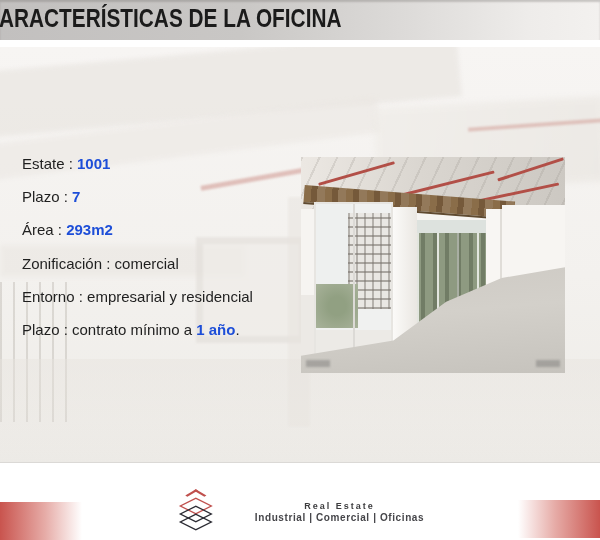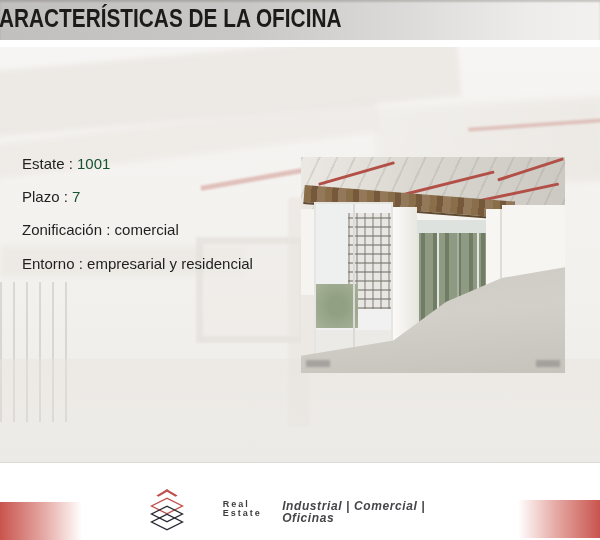--- a/index.html
+++ b/index.html
@@ -31,21 +31,21 @@
   .bg-redline2{left:468px;top:76px;width:135px;height:4px;background:#d09a92;opacity:.5;transform:rotate(-4deg);filter:blur(1px);}
   .bg-rightstruct{left:375px;top:55px;width:230px;height:85px;background:linear-gradient(100deg,#edeae5,#e5e1db);opacity:.5;filter:blur(3px);transform:rotate(-3deg);}
   .bg-band{left:0;top:198px;width:245px;height:32px;background:#e9e5e0;opacity:.5;filter:blur(2px);}
   .bg-door{left:196px;top:190px;width:96px;height:92px;border:7px solid #e2ded9;background:#efece8;opacity:.6;filter:blur(1px);}
   .bg-col{left:288px;top:150px;width:22px;height:230px;background:#e8e4df;opacity:.5;filter:blur(1px);}
   .bg-mullions{left:0;top:235px;width:78px;height:140px;background:repeating-linear-gradient(90deg,rgba(184,179,171,.4) 0 2px,transparent 2px 13px);filter:blur(.5px);}
   .bg-floor{left:0;top:312px;width:600px;height:103px;background:linear-gradient(180deg,rgba(231,227,222,.45),rgba(238,235,231,.15));}
   
   .details{position:absolute;left:22px;top:147px;width:270px;}
   .detail-line{height:33.2px;line-height:33.2px;font-size:15px;color:#1f1f1f;white-space:nowrap;}
-  .detail-line b{font-weight:400;color:#14532d;}
+  .detail-line b{font-weight:700;color:#1d4ed8;}
   
   .photo{position:absolute;left:301px;top:157px;width:264px;height:216px;overflow:hidden;background:#ece9e5;}
   .photo div{position:absolute;}
   .ph-ceiling{left:0;top:0;width:100%;height:28%;
     background:linear-gradient(95deg,#ece8e3 0%,#dad6d0 45%,#ccc8c2 100%);}
   .ph-joists{left:0;top:0;width:100%;height:28%;
     background:repeating-linear-gradient(115deg,rgba(158,153,146,.25) 0 2px,transparent 2px 16px);}
   .pipe{height:2.5px;background:#b24f47;border-radius:1px;}
   .pipe1{left:6%;top:7%;width:30%;transform:rotate(-16deg);}
   .pipe2{left:28%;top:13%;width:46%;transform:rotate(-14deg);}
@@ -81,24 +81,24 @@
     display:flex;align-items:center;gap:9px;}
   .layers-icon{position:relative;width:40px;height:50px;}
   .layers-icon span{position:absolute;left:50%;box-sizing:border-box;}
   .li-chev{top:1px;width:15px;height:15px;border-top:3px solid #c0504d;border-left:3px solid #c0504d;
     transform:translateX(-50%) scaleY(0.6) rotate(45deg);}
   .li-d{width:24px;height:24px;border:2.5px solid #2b2b33;
     transform:translateX(-50%) scaleY(0.5) rotate(45deg);}
   .li-d1{top:7px;border-color:#c0504d;}
   .li-d2{top:15px;}
   .li-d3{top:23px;}
-  .logo-text{display:flex;flex-direction:row;line-height:1;margin-left:30px;}
+  .logo-text{display:flex;flex-direction:column;align-items:center;line-height:1;margin-left:30px;}
   .logo-top{font-size:9px;letter-spacing:2px;color:#3d3d3f;font-weight:600;margin-bottom:2px;}
   .logo-brand{font-size:21px;font-weight:700;color:#c0504d;letter-spacing:.5px;margin:1px 0 2px 0;}
-  .logo-bottom{font-size:12px;letter-spacing:.6px;color:#46464a;font-weight:600;font-style:italic;}
+  .logo-bottom{font-size:10px;letter-spacing:.6px;color:#46464a;font-weight:600;}
   
   .bar{position:absolute;bottom:0;height:38px;width:82px;}
   .bar-left{left:0;background:linear-gradient(90deg,#c9544e 0%,rgba(217,127,120,.65) 55%,rgba(255,255,255,0) 100%);}
   .bar-right{right:0;top:500px;background:linear-gradient(270deg,#c9544e 0%,rgba(217,127,120,.65) 55%,rgba(255,255,255,0) 100%);}
 </style>
 </head>
 <body>
 
 <div class="slide">
 
@@ -115,22 +115,24 @@
     <div class="bg-band"></div>
     <div class="bg-door"></div>
     <div class="bg-col"></div>
     <div class="bg-mullions"></div>
     <div class="bg-floor"></div>
   </div>
 
   <div class="details">
     <div class="detail-line"><span>Estate : </span><b>1001</b><span></span></div>
     <div class="detail-line"><span>Plazo : </span><b>7</b><span></span></div>
+    <div class="detail-line"><span>Área : </span><b>293m2</b><span></span></div>
     <div class="detail-line"><span>Zonificación : comercial</span><b></b><span></span></div>
     <div class="detail-line"><span>Entorno : empresarial y residencial</span><b></b><span></span></div>
+    <div class="detail-line"><span>Plazo : contrato mínimo a </span><b>1 año</b><span>.</span></div>
   </div>
 
   <div class="photo">
     <div class="ph-ceiling"></div>
     <div class="ph-joists"></div>
     <div class="pipe pipe1"></div>
     <div class="pipe pipe2"></div>
     <div class="pipe pipe3"></div>
     <div class="pipe pipe4"></div>
     <div class="ph-backwall"></div>

